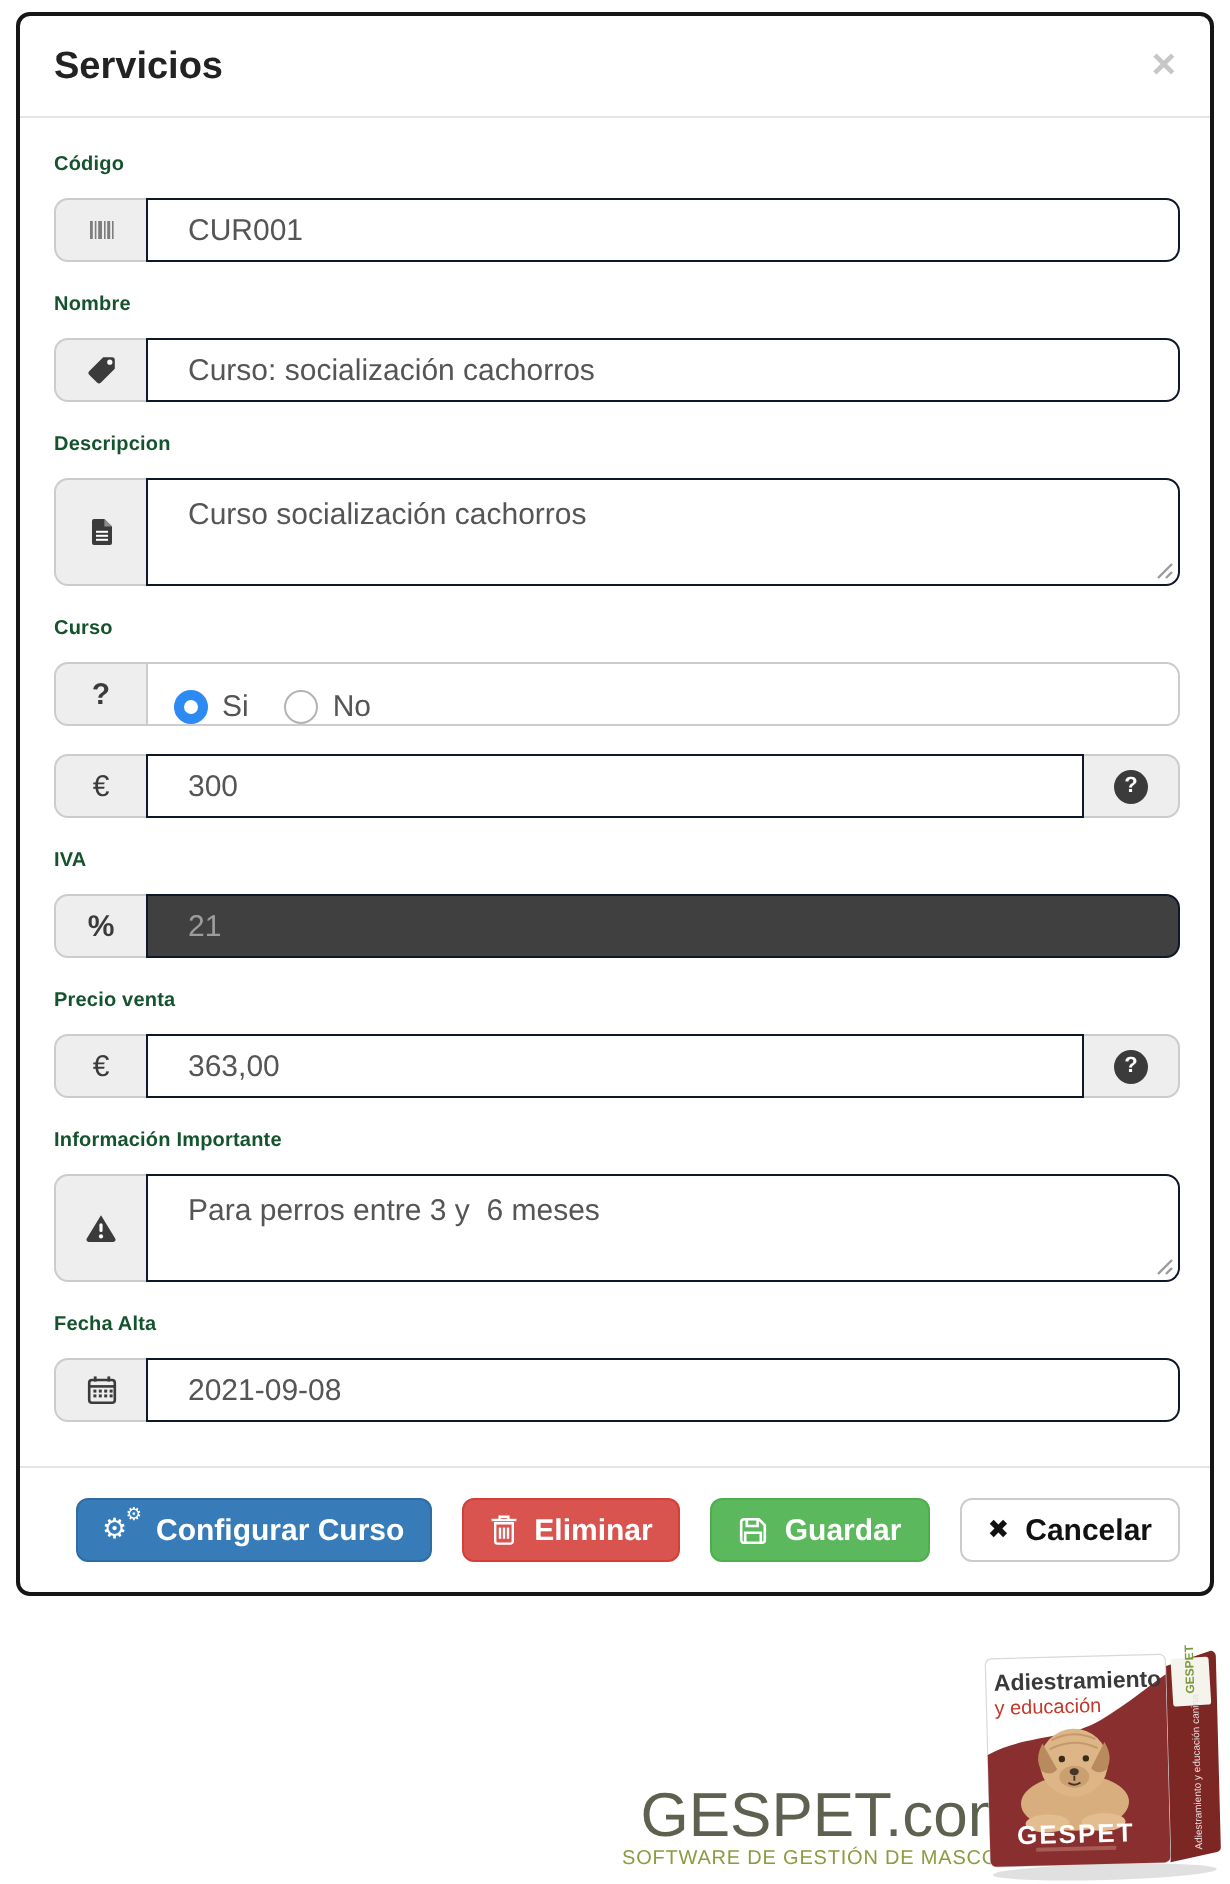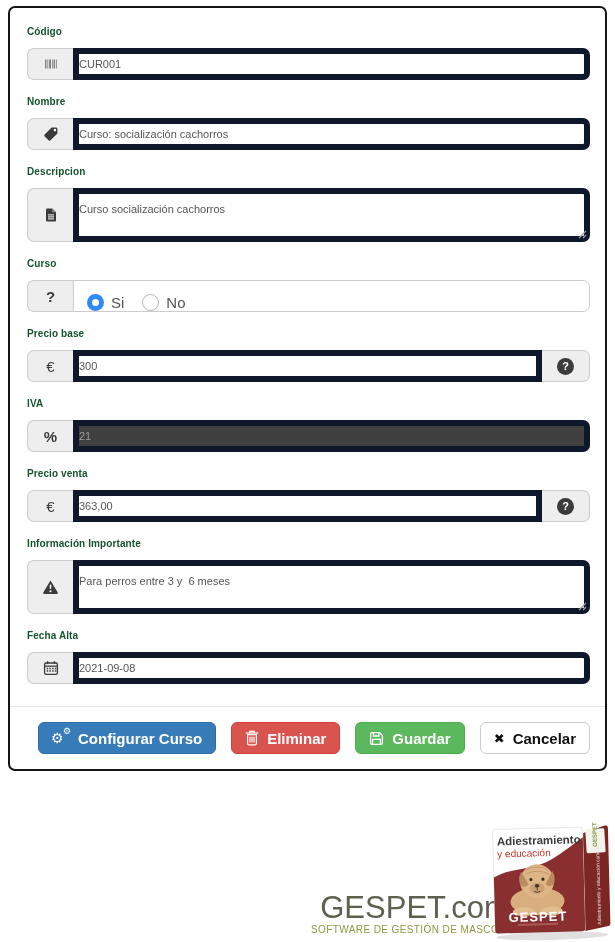--- a/index.html
+++ b/index.html
@@ -33,22 +33,22 @@
     background:#eee; border:1px solid #ccc; border-right:0;
     border-radius:7px 0 0 7px; color:#3b3b3b; font-size:15px;
   }
   .addon.bold-glyph { font-weight:700; font-size:15px; }
   .addon-right {
     width:48px; min-width:48px; display:flex; align-items:center; justify-content:center;
     background:#eee; border:1px solid #ccc; border-left:0;
     border-radius:0 7px 7px 0;
   }
   .form-control {
-    flex:1; min-width:0; height:32px; border:6px solid #0f172a;
-    border-radius:0 7px 7px 0; padding:5px 0; font-size:11px; color:#555;
+    flex:1; min-width:0; height:32px; border:1px solid #0f172a;
+    border-radius:0 7px 7px 0; padding:5px 20px; font-size:15px; color:#555;
     font-family:inherit; outline:none; background:#fff;
   }
   .form-control.no-right-radius { border-radius:0; }
   .ta-wrap { position:relative; flex:1; display:flex; min-width:0;justify-content:center; }
   textarea.form-control {
     height:54px; resize:none; line-height:1.35; padding-top:8px; border-radius:0 7px 7px 0;
   }
   .resize-handle { position:absolute; right:3px; bottom:3px; width:10px; height:10px; cursor:nwse-resize; }
   .radio-box {
     flex:1; min-width:0; height:32px; border:1px solid #ccc; border-radius:0 7px 7px 0;
@@ -86,20 +86,24 @@
   .brand-logo-tagline { font-size:10px; color:#8a9b40; letter-spacing:0.4px; margin-top:1px; }
   .product-box { position:absolute; left:489px; top:822px; width:124px; height:120px; z-index:5; }
   svg { display:block; }
 </style>
 </head>
 <body>
 
 <div class="page">
   <div class="modal">
 
+    <div class="modal-header">
+      <div class="modal-title">Servicios</div>
+      <button class="close-btn">×</button>
+    </div>
 
     <div class="modal-body">
 
       <div class="form-group">
         <span class="field-label">Código</span>
         <div class="input-group">
           <span class="addon">
             <svg width="16" height="16" viewBox="0 0 16 16">
               <g fill="#7e7e7e">
                 <rect x="2" y="3.5" width="1.4" height="9"></rect>
@@ -162,21 +166,20 @@
             </span>
             <span class="radio-opt">
               <span class="radio-circle off"></span>
               <span>No</span>
             </span>
           </div>
         </div>
       </div>
 
       <div class="form-group">
-        <span class="field-label">Precio base</span>
         <div class="input-group">
           <span class="addon">€</span>
           <input class="form-control no-right-radius" value="300" style="">
           <span class="addon-right">
             <span class="help-badge">?</span>
           </span>
         </div>
       </div>
 
       <div class="form-group disabled-group">

